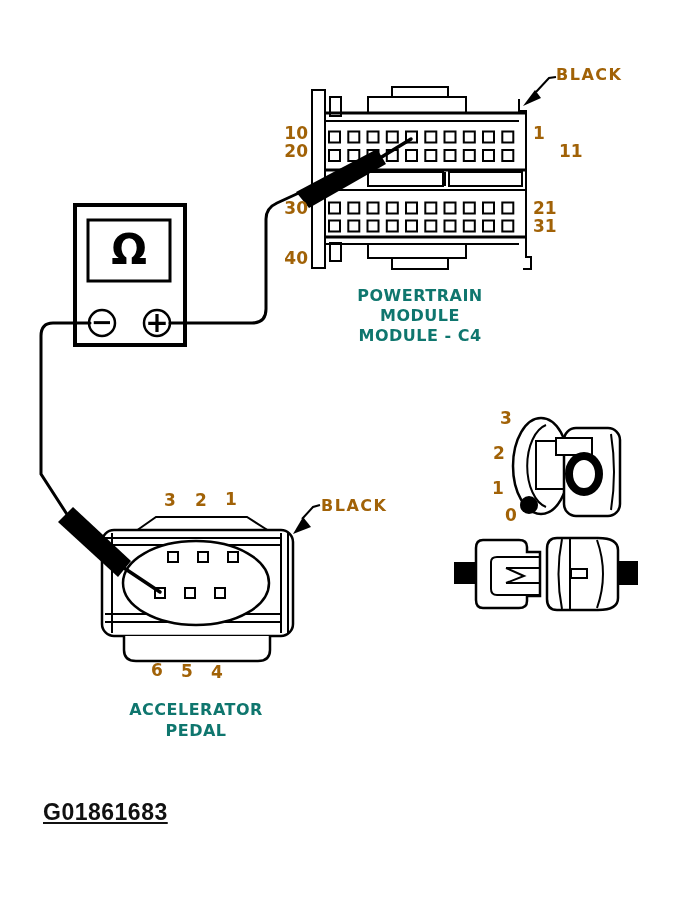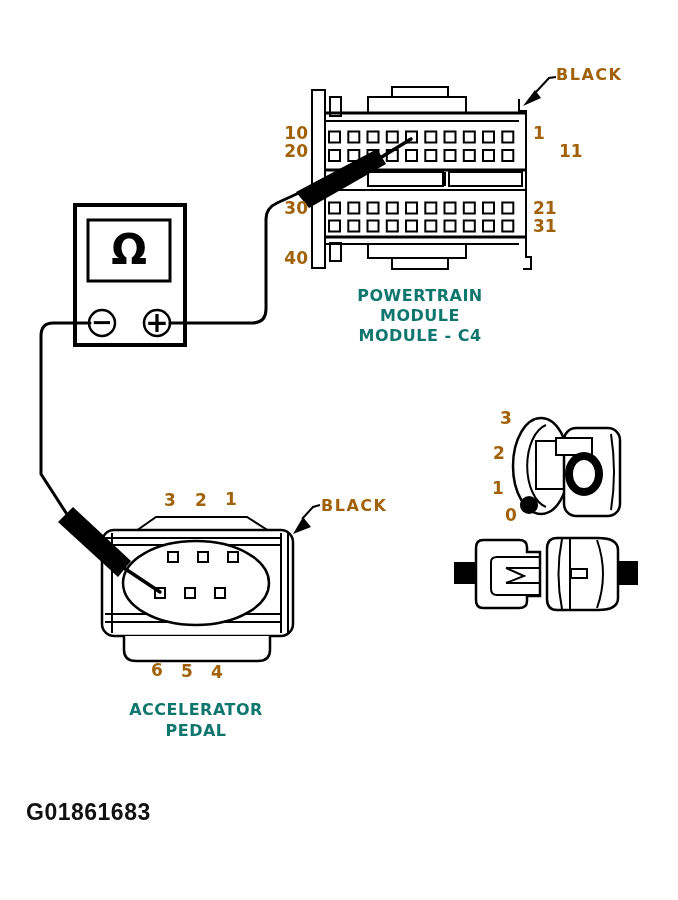--- a/index.html
+++ b/index.html
@@ -212,15 +212,15 @@
 
   <div class="lbl num" style="left:496px;top:409px;width:20px;">3</div>
   <div class="lbl num" style="left:489px;top:444px;width:20px;">2</div>
   <div class="lbl num" style="left:488px;top:479px;width:20px;">1</div>
   <div class="lbl num" style="left:501px;top:506px;width:20px;">0</div>
 
   <div class="meter-sym" style="left:103px;top:222px;width:52px;height:56px;font-size:42px;line-height:56px;font-weight:bold;">Ω</div>
   <div class="meter-sym" style="left:89px;top:311px;width:26px;height:24px;font-size:26px;line-height:22px;font-weight:bold;">−</div>
   <div class="meter-sym" style="left:144px;top:309px;width:26px;height:26px;font-size:28px;line-height:27px;font-weight:bold;">+</div>
 
-  <div class="fig-id" style="left:26px;top:799px;">G01861683</div>
+  <div class="fig-id" style="left:43px;top:799px;text-decoration:underline;">G01861683</div>
 
 </div>
 
 </body></html>

